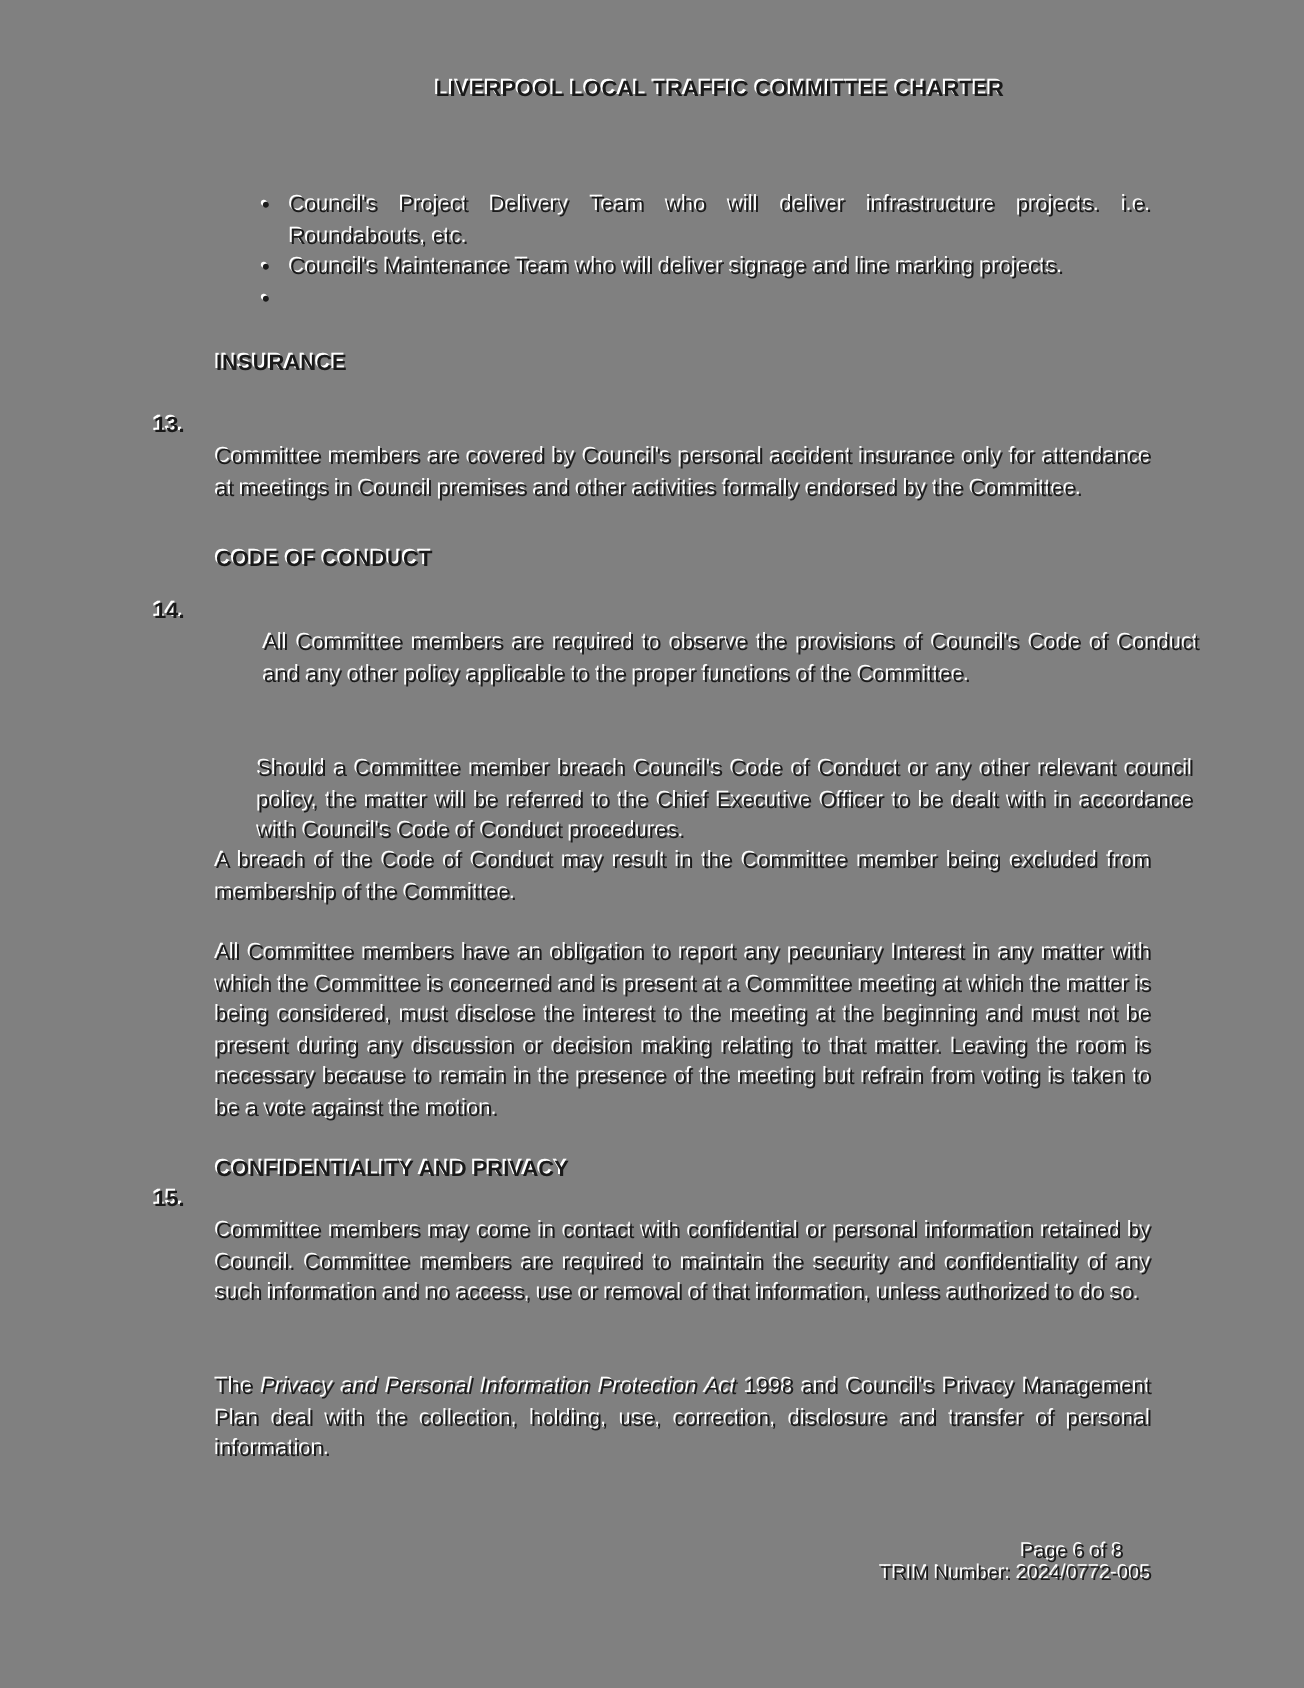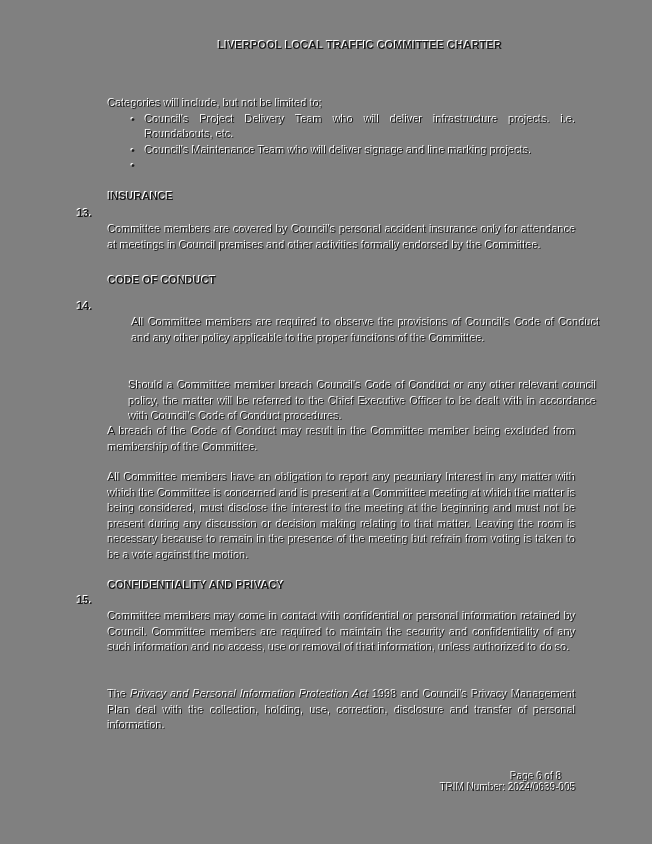--- a/index.html
+++ b/index.html
@@ -20,40 +20,39 @@
   ul.bullets li .dot { position: absolute; left: 23px; top: 0; }
   .footer { position: absolute; left: 400px; width: 176px; text-align: right; font-size: 10px; line-height: 11px; }
   i { font-style: italic; }
 </style>
 </head>
 <body>
 
 <div class="title emb">LIVERPOOL LOCAL TRAFFIC COMMITTEE CHARTER</div>
 
 <div class="block emb" style="top:96px;">
-  <div>Categories will include, but not be limited to;</div>
   <ul class="bullets">
     <li><span class="dot">•</span><span>Council's Project Delivery Team who will deliver infrastructure projects. i.e. Roundabouts, etc.</span></li>
     <li><span class="dot">•</span><span>Council's Maintenance Team who will deliver signage and line marking projects.</span></li>
     <li><span class="dot">•</span></li>
   </ul>
 </div>
 
 <div class="sec-num emb" style="top:192px;">13.</div>
-<div class="sec-title emb" style="top:190px;">INSURANCE</div>
+<div class="sec-title emb" style="top:176px;">INSURANCE</div>
 <div class="block emb" style="top:222px;">Committee members are covered by Council's personal accident insurance only for attendance at meetings in Council premises and other activities formally endorsed by the Committee.</div>
 
 <div class="sec-num emb" style="top:285px;">14.</div>
 <div class="sec-title emb" style="top:274px;">CODE OF CONDUCT</div>
 <div class="block emb" style="top:315px;margin-left:24px;">All Committee members are required to observe the provisions of Council's Code of Conduct and any other policy applicable to the proper functions of the Committee.</div>
 <div class="block emb" style="top:378px;margin-left:21px;">Should a Committee member breach Council's Code of Conduct or any other relevant council policy, the matter will be referred to the Chief Executive Officer to be dealt with in accordance with Council's Code of Conduct procedures.</div>
 <div class="block emb" style="top:424px;">A breach of the Code of Conduct may result in the Committee member being excluded from membership of the Committee.</div>
 <div class="block emb" style="top:470px;">All Committee members have an obligation to report any pecuniary Interest in any matter with which the Committee is concerned and is present at a Committee meeting at which the matter is being considered, must disclose the interest to the meeting at the beginning and must not be present during any discussion or decision making relating to that matter. Leaving the room is necessary because to remain in the presence of the meeting but refrain from voting is taken to be a vote against the motion.</div>
 
 <div class="sec-num emb" style="top:579px;">15.</div>
 <div class="sec-title emb" style="top:579px;">CONFIDENTIALITY AND PRIVACY</div>
 <div class="block emb" style="top:609px;">Committee members may come in contact with confidential or personal information retained by Council. Committee members are required to maintain the security and confidentiality of any such information and no access, use or removal of that information, unless authorized to do so.</div>
 <div class="block emb" style="top:687px;"><span>The </span><i>Privacy and Personal Information Protection Act</i><span> 1998 and Council's Privacy Management Plan deal with the collection, holding, use, correction, disclosure and transfer of personal information.</span></div>
 
 <div class="footer emb" style="top:771px;">
   <div style="padding-right:14px;">Page 6 of 8</div>
-  <div>TRIM Number: 2024/0639-005</div>
+  <div>TRIM Number: 2024/0772-005</div>
 </div>
 
 </body></html>

